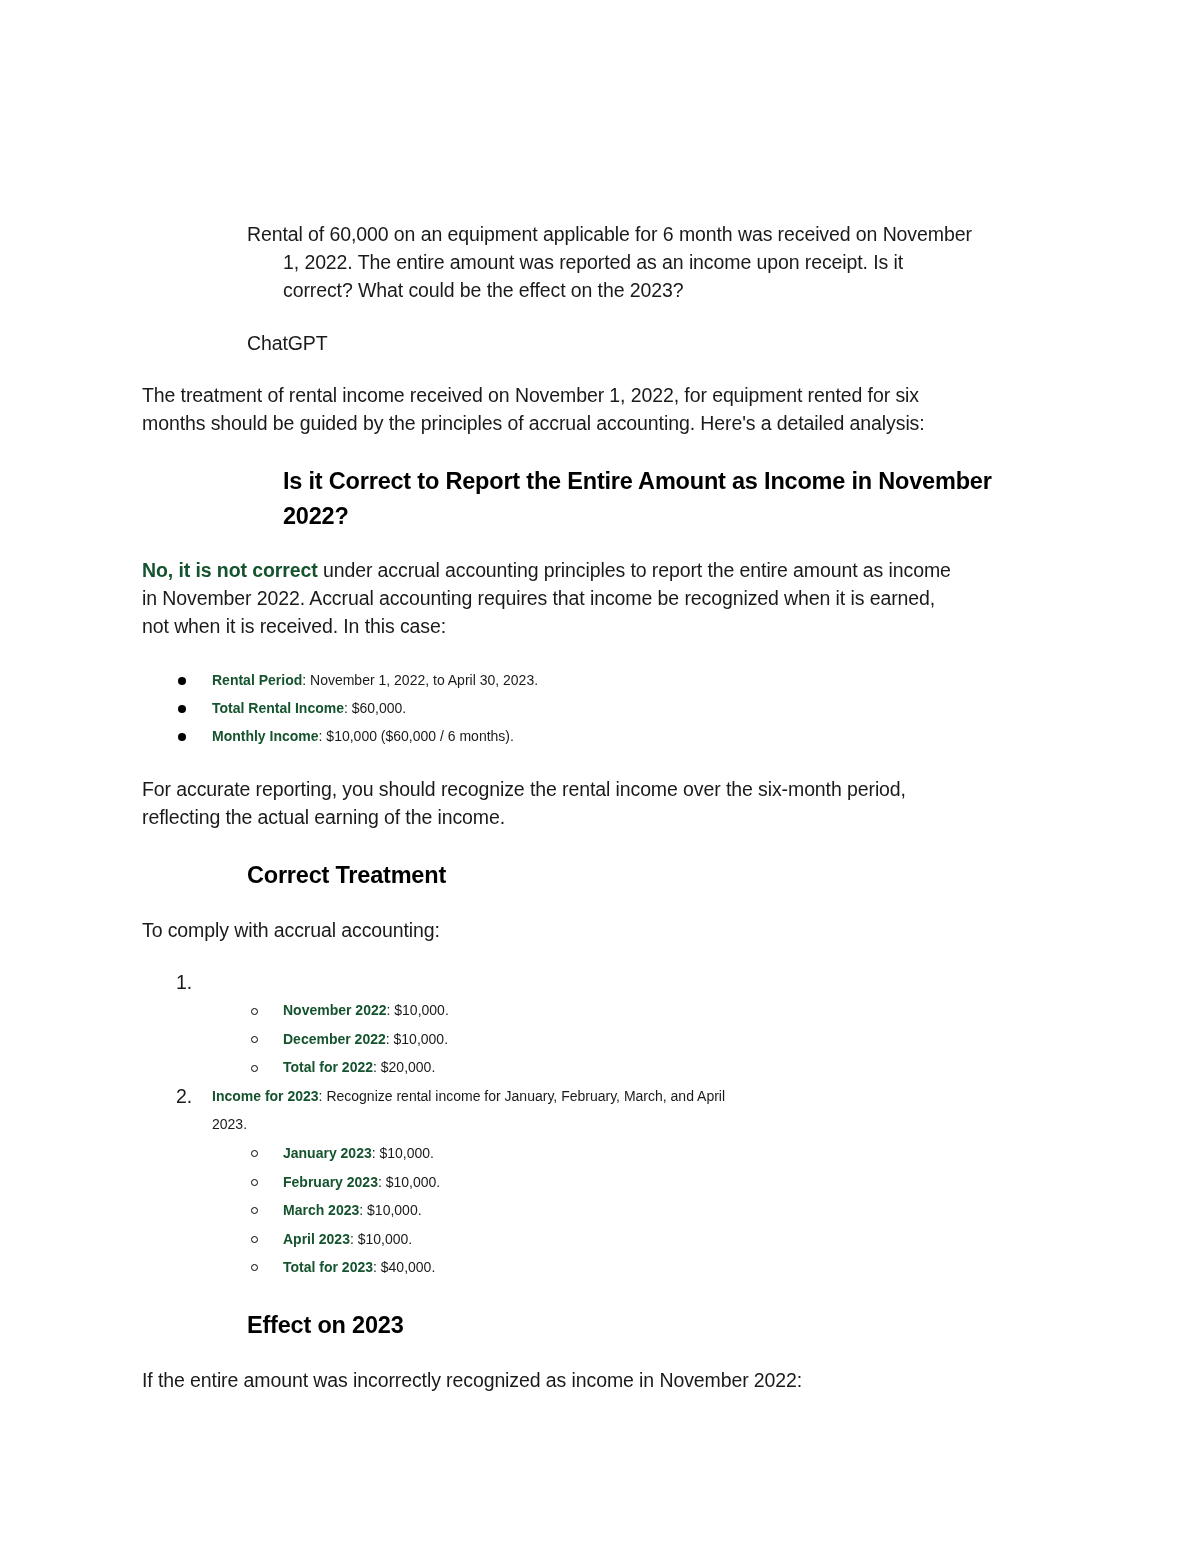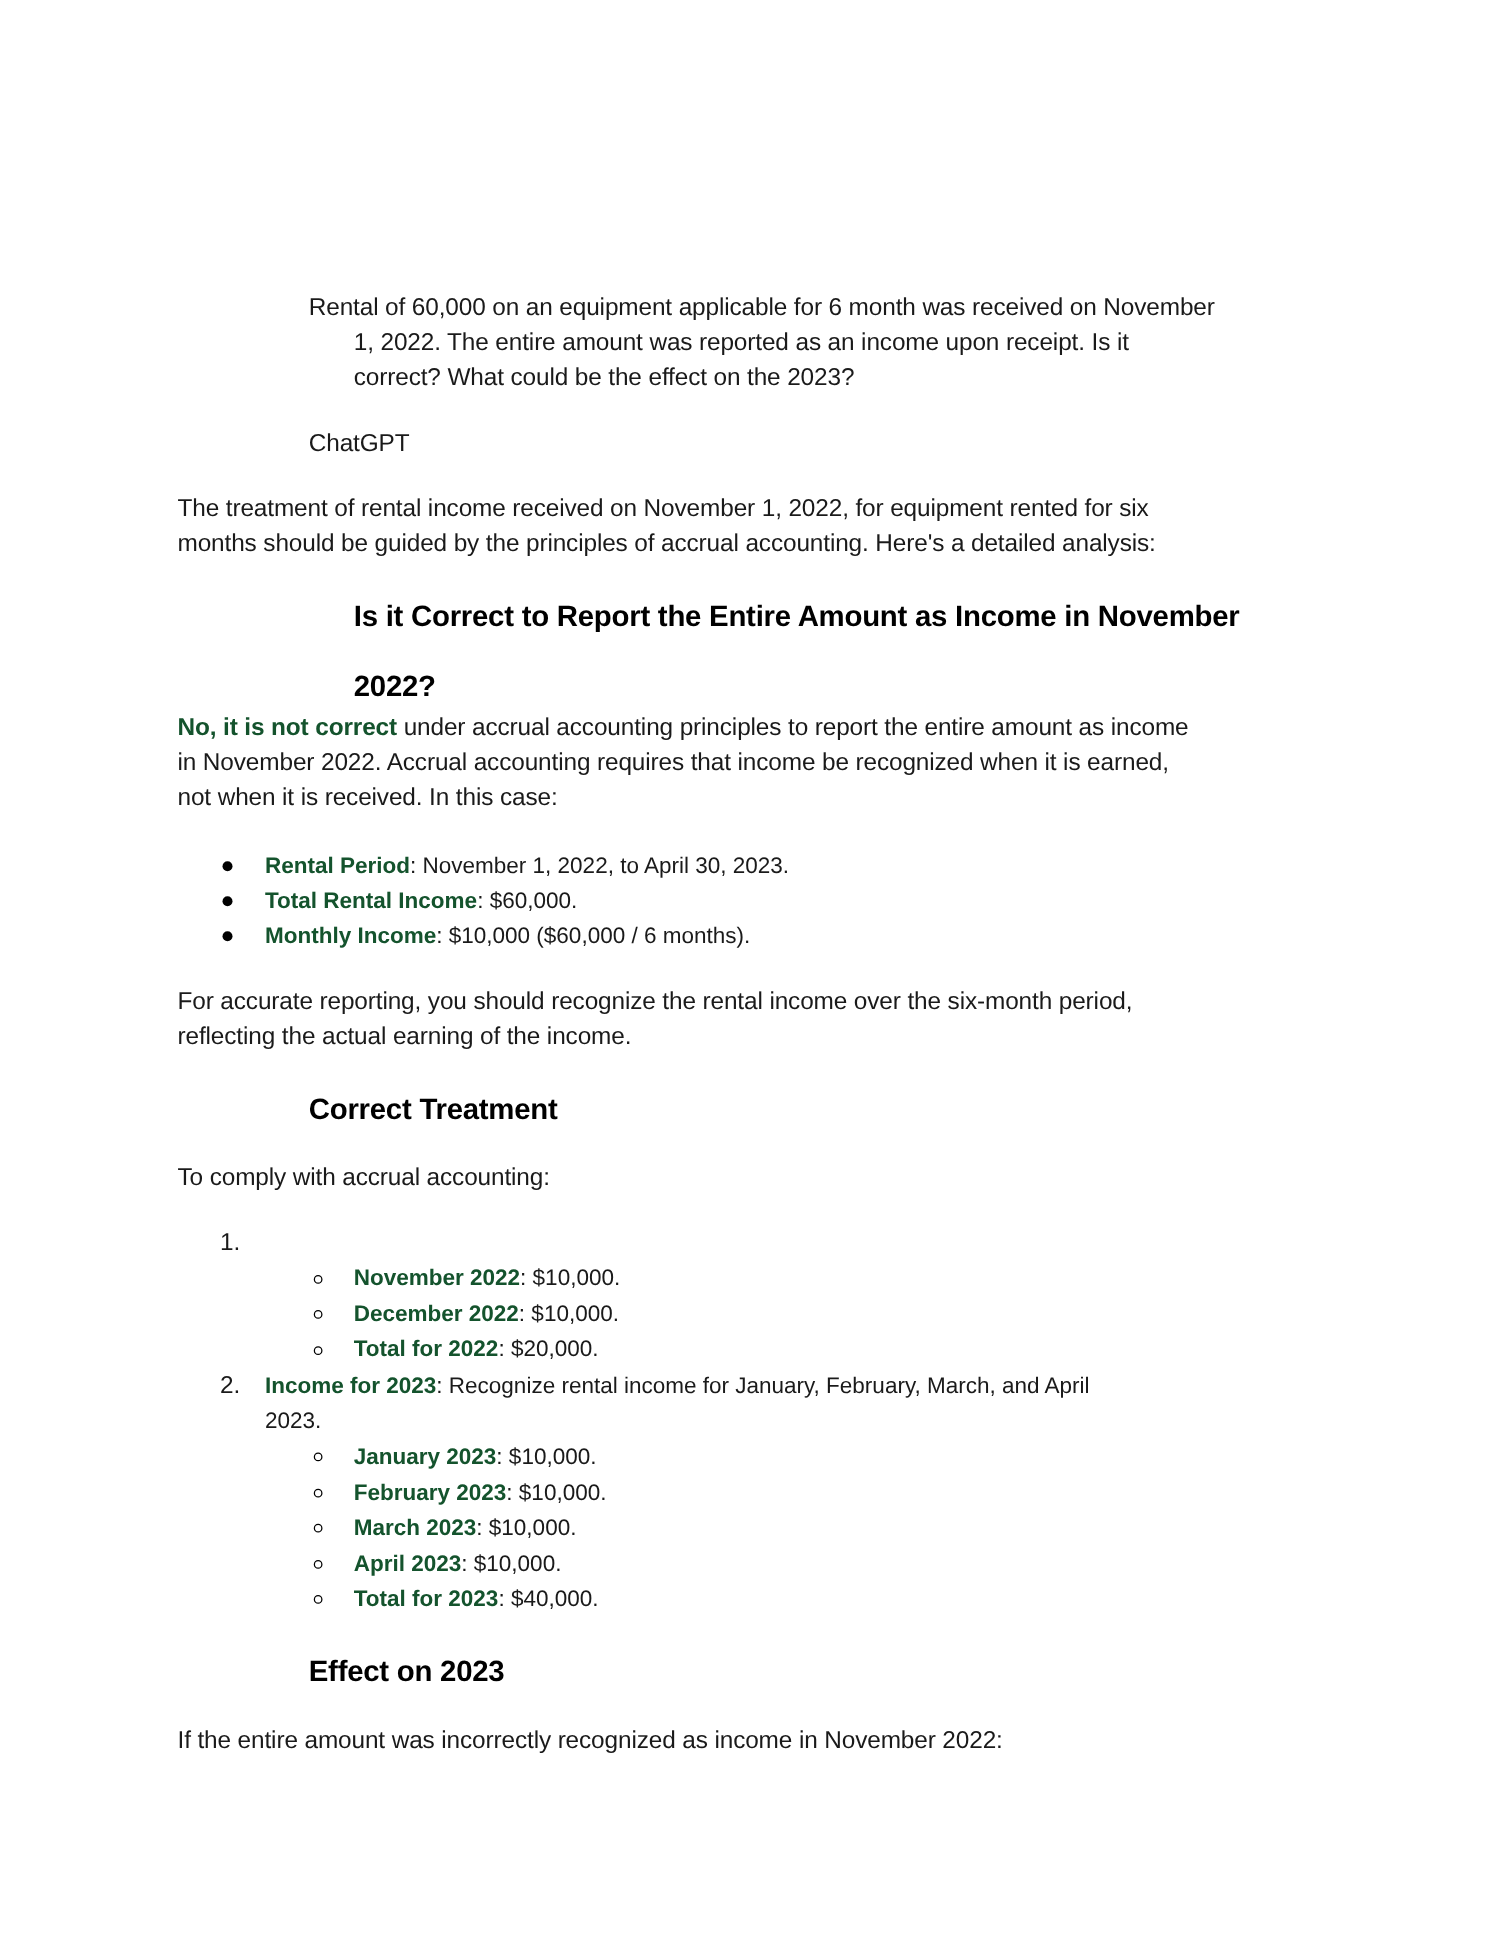--- a/index.html
+++ b/index.html
@@ -1,30 +1,30 @@
 <!DOCTYPE html>
 <html><head>
 <meta charset="utf-8">
 <style>
   html, body { margin: 0; padding: 0; background: #ffffff; }
   body {
     width: 1200px; height: 1553px; position: relative; overflow: hidden;
     font-family: "Liberation Sans", sans-serif; color: #111111;
   }
-  .page { position: absolute; left: 0; top: 16px; width: 1200px; height: 1280px; }
+  .page { position: absolute; left: 0; top: 4px; width: 1200px; height: 1280px; }
   .p {
     position: absolute; font-size: 19.5px; line-height: 28.5px; letter-spacing: -0.1px;
     color: #1a1a1a;
   }
   .h2 {
     position: absolute; font-size: 23.5px; font-weight: bold; line-height: 32px;
     color: #000; letter-spacing: -0.2px;
   }
   b, .b { font-weight: bold; color: #14532d; }
-  .li { position: absolute; font-size: 18px; line-height: 28.5px; color: #1a1a1a; }
+  .li { position: absolute; font-size: 14px; line-height: 28.5px; color: #1a1a1a; }
   .bullet-disc {
     position: absolute; width: 8px; height: 8px; border-radius: 50%; background: #000;
   }
   .bullet-circle {
     position: absolute; width: 7px; height: 7px; border-radius: 50%;
     border: 1.6px solid #000; box-sizing: border-box;
   }
   .num { position: absolute; font-size: 19.5px; line-height: 28.5px; color: #1a1a1a; }
 </style>
 </head>
@@ -35,21 +35,21 @@
   <div class="p" style="left:247px; top:216px;">Rental of 60,000 on an equipment applicable for 6 month was received on November</div>
   <div class="p" style="left:283px; top:244px;">1, 2022. The entire amount was reported as an income upon receipt. Is it</div>
   <div class="p" style="left:283px; top:272px;">correct? What could be the effect on the 2023?</div>
 
   <div class="p" style="left:247px; top:325px;">ChatGPT</div>
 
   <div class="p" style="left:142px; top:377px;">The treatment of rental income received on November 1, 2022, for equipment rented for six</div>
   <div class="p" style="left:142px; top:405px;">months should be guided by the principles of accrual accounting. Here's a detailed analysis:</div>
 
   <div class="h2" style="left:247px; top:461px;margin-left:36px;">Is it Correct to Report the Entire Amount as Income in November</div>
-  <div class="h2" style="left:283px; top:496px;margin-top:21px;">2022?</div>
+  <div class="h2" style="left:283px; top:496px;">2022?</div>
 
   <div class="p" style="left:142px; top:552px;"><b>No, it is not correct</b><span> under accrual accounting principles to report the entire amount as income</span></div>
   <div class="p" style="left:142px; top:580px;">in November 2022. Accrual accounting requires that income be recognized when it is earned,</div>
   <div class="p" style="left:142px; top:608px;">not when it is received. In this case:</div>
 
   <span class="bullet-disc" style="left:178px; top:673px;"></span>
   <div class="li" style="left:212px; top:662px;"><b>Rental Period</b><span>: November 1, 2022, to April 30, 2023.</span></div>
 
   <span class="bullet-disc" style="left:178px; top:701px;"></span>
   <div class="li" style="left:212px; top:690px;"><b>Total Rental Income</b><span>: $60,000.</span></div>

